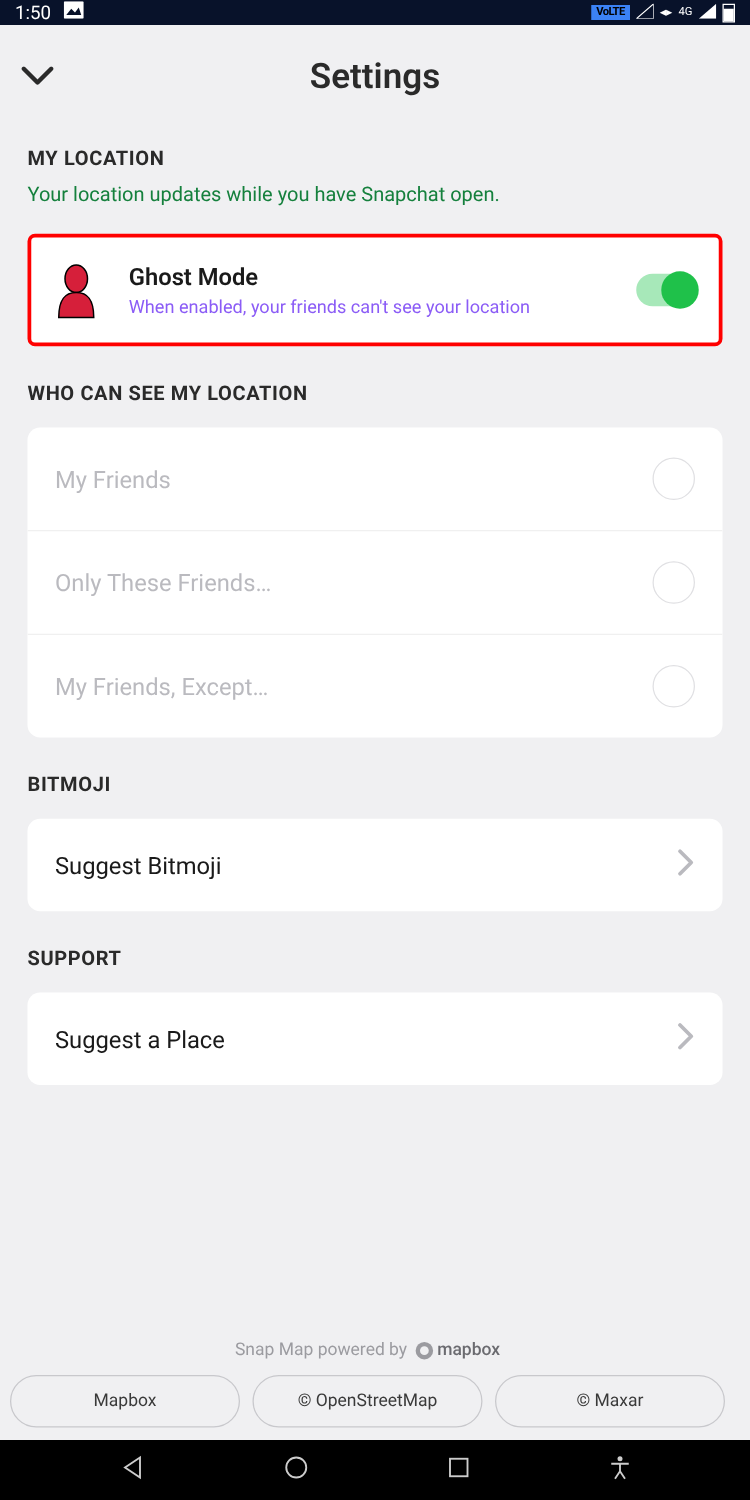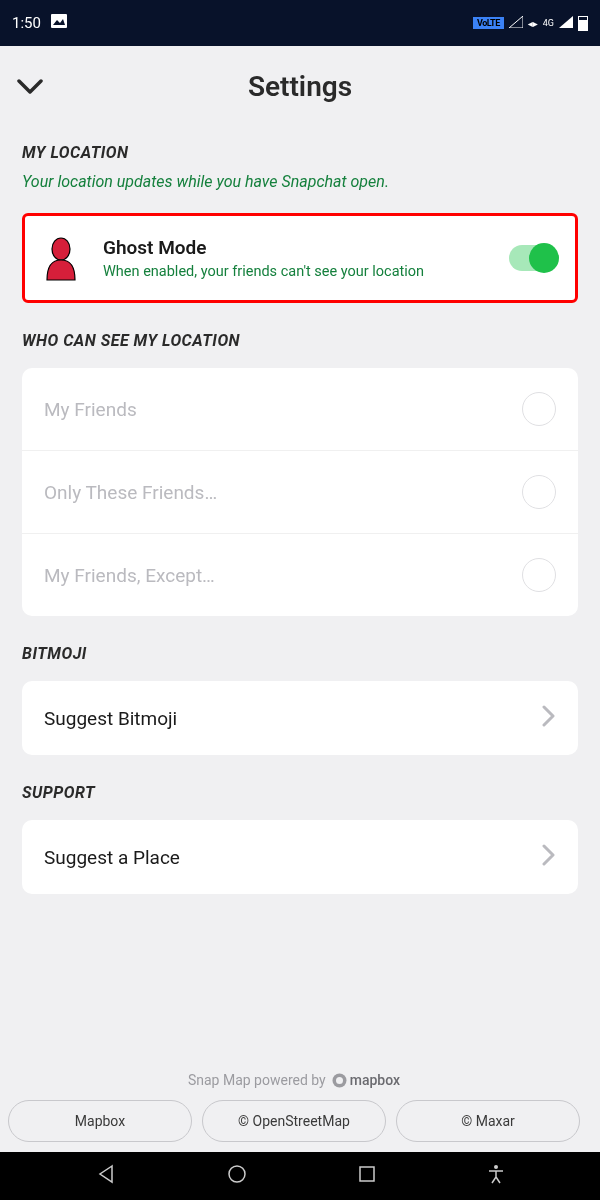--- a/index.html
+++ b/index.html
@@ -6,21 +6,21 @@
     body {
       font-family: -apple-system, BlinkMacSystemFont, 'Segoe UI', Roboto, Helvetica, Arial, sans-serif;
       background: #f0f0f2;
       width: 600px;
       height: 1200px;
       overflow: hidden;
     }
     .status-bar {
       background: #08122a;
       color: #fff;
-      height: 46px;
+      height: 20px;
       display: flex;
       align-items: center;
       justify-content: space-between;
       padding: 0 12px;
       font-size: 15px;
     }
     .status-left { display: flex; align-items: center; gap: 10px; }
     .status-right { display: flex; align-items: center; gap: 5px; }
     .volte-badge {
       background: #3b82f6; color: #000;
@@ -51,21 +51,20 @@
     }
     .title {
       flex: 1;
       text-align: center;
       font-size: 28px;
       font-weight: 600;
       color: #2a2a2a;
     }
     .section {
       padding: 28px 22px 8px;
-      font-style: italic;
     }
     .section-header {
       font-size: 16px;
       font-weight: 700;
       letter-spacing: 0.5px;
       color: #2a2a2a;
       margin-bottom: 10px;
     }
     .section-subtitle {
       font-size: 16px;
@@ -88,21 +87,21 @@
     }
     .ghost-text { flex: 1; }
     .ghost-title {
       font-size: 19px;
       font-weight: 600;
       color: #1a1a1a;
       margin-bottom: 4px;
     }
     .ghost-desc {
       font-size: 14.5px;
-      color: #15803d;
+      color: #8b5cf6;
     }
     .toggle {
       width: 48px; height: 26px;
       background: #a7e8b9;
       border-radius: 13px;
       position: relative;
       flex-shrink: 0;
     }
     .toggle-knob {
       position: absolute; right: -2px; top: -2px;

